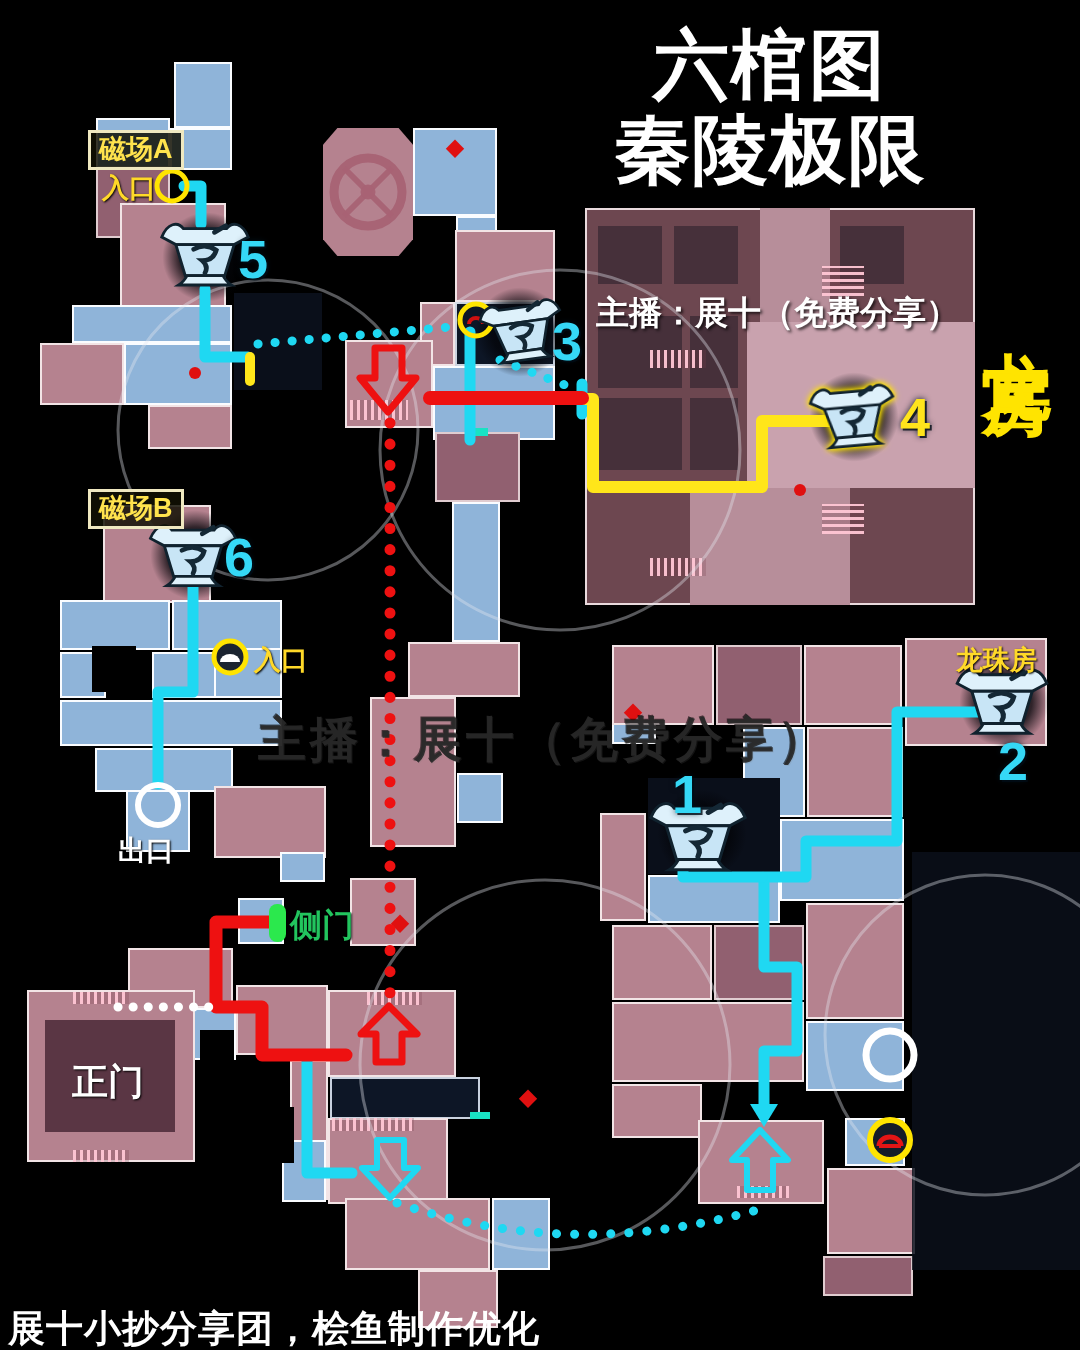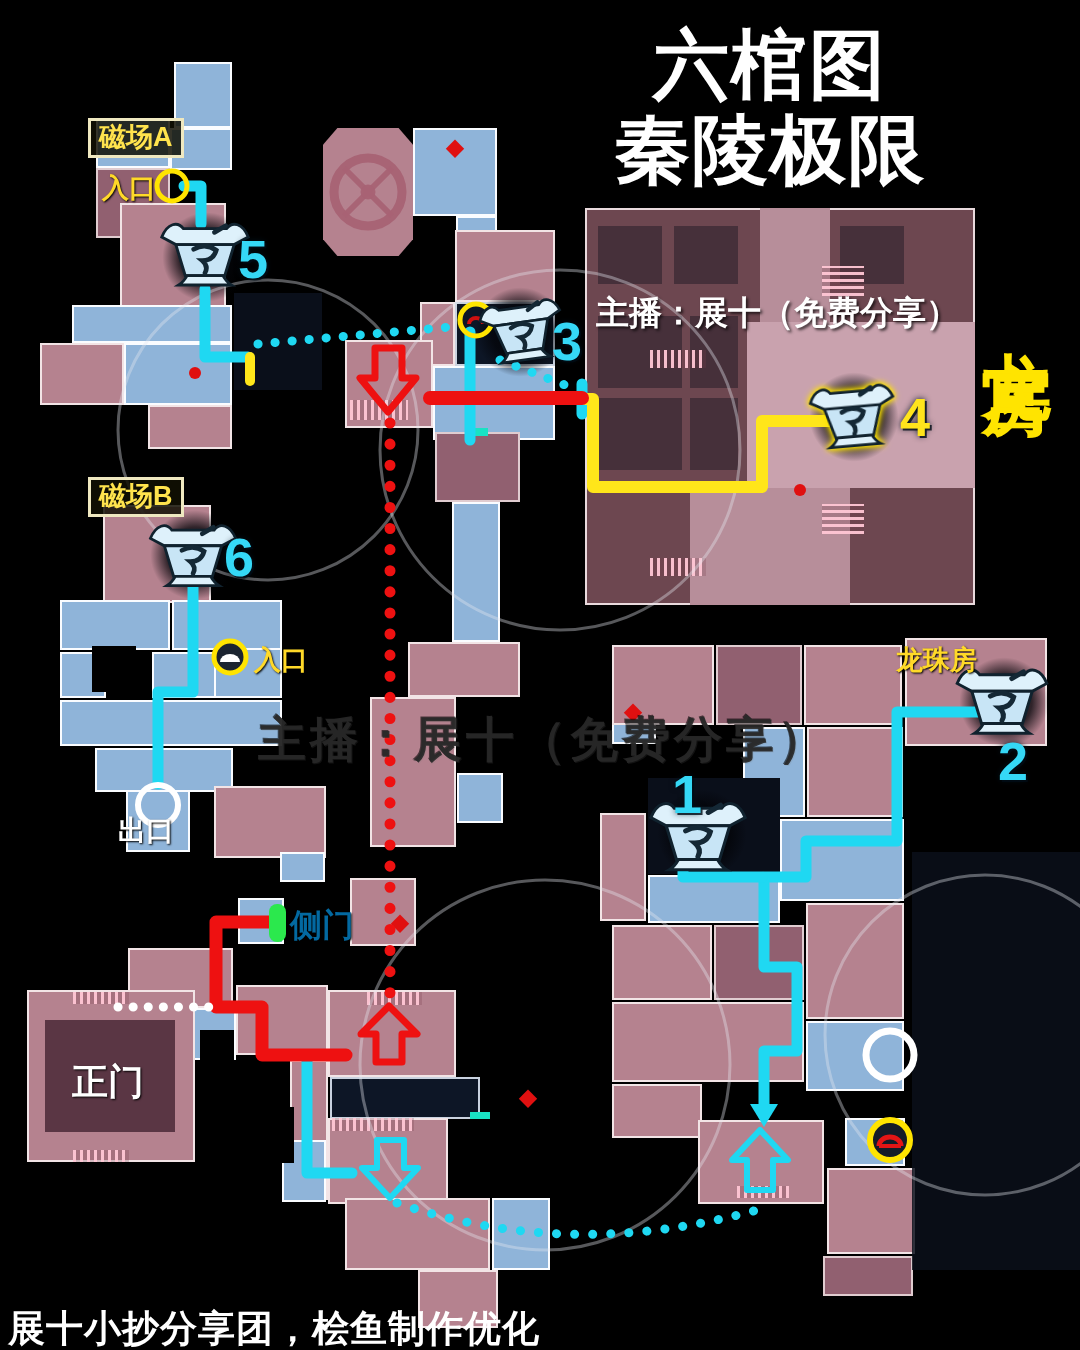--- a/index.html
+++ b/index.html
@@ -21,24 +21,24 @@
   .stv{position:absolute;background:repeating-linear-gradient(0deg,rgba(255,198,212,.95) 0 3px,rgba(120,60,75,.25) 3px 7px);}
   .spot{position:absolute;width:124px;height:124px;border-radius:50%;
         background:radial-gradient(closest-side,rgba(3,4,8,.96),rgba(3,4,8,.75) 45%,rgba(3,4,8,0) 72%);}
   svg.ovl{position:absolute;left:0;top:0;z-index:40;}
   .coffin{position:absolute;z-index:50;}
   .num{position:absolute;z-index:55;font-weight:900;font-size:54px;color:#35d8f6;
        text-shadow:0 0 6px rgba(0,20,30,.9),2px 2px 0 rgba(0,10,20,.8);}
   .num.yel{color:#ffe41c;}
   .lbl{position:absolute;z-index:60;font-weight:900;white-space:nowrap;}
   .boxlbl{border:3px solid #efe8c0;background:rgba(18,16,4,.85);color:#ffe34d;
-          font-size:27px;padding:2px 8px;line-height:1.1;}
+          font-size:27px;padding:2px 8px;line-height:1.1;margin-top:12px;}
   .yellbl{color:#ffd928;font-size:27px;text-shadow:1px 1px 2px #000;}
   .whtlbl{color:#fff;text-shadow:1px 1px 2px #000;}
-  .grnlbl{color:#0369a1;font-size:32px;text-shadow:1px 1px 2px #000;}
+  .grnlbl{color:#22c55e;font-size:32px;text-shadow:1px 1px 2px #000;}
   #title{position:absolute;left:545px;top:22px;width:450px;text-align:center;z-index:70;
          color:#fff;font-weight:900;font-size:76px;line-height:1.12;letter-spacing:2px;
          text-shadow:3px 3px 0 rgba(0,0,0,.6);}
   #streamer{position:absolute;left:596px;top:291px;z-index:70;color:#fff;font-weight:900;
             font-size:33px;text-shadow:2px 2px 3px rgba(0,0,0,.7);}
   #palace{position:absolute;left:980px;top:296px;z-index:70;color:#ffe400;font-weight:900;
           font-size:70px;line-height:1.06;writing-mode:vertical-rl;letter-spacing:6px;}
   #wmark{position:absolute;left:258px;top:708px;z-index:45;font-weight:900;font-size:48px;
          letter-spacing:4px;color:rgba(40,40,40,.92);
          text-shadow:1px 1px 0 rgba(120,120,120,.15),-1px -1px 0 rgba(0,0,0,.6);}
@@ -275,24 +275,24 @@
   <div class="num" style="left:552px;top:310px">3</div>
   <div class="num yel" style="left:900px;top:386px">4</div>
   <div class="num" style="left:224px;top:526px">6</div>
   <div class="num" style="left:672px;top:763px">1</div>
   <div class="num" style="left:998px;top:730px">2</div>
 
   <div class="lbl boxlbl" style="left:88px;top:118px">磁场A</div>
   <div class="lbl yellbl" style="left:102px;top:170px">入口</div>
   <div class="lbl boxlbl" style="left:88px;top:477px">磁场B</div>
   <div class="lbl yellbl" style="left:254px;top:642px">入口</div>
-  <div class="lbl whtlbl" style="left:118px;top:812px;font-size:28px">出口</div>
+  <div class="lbl whtlbl" style="left:118px;top:832px;font-size:28px">出口</div>
   <div class="lbl grnlbl" style="left:290px;top:904px">侧门</div>
   <div class="lbl whtlbl" style="left:72px;top:1058px;font-size:36px">正门</div>
-  <div class="lbl yellbl" style="left:896px;top:642px">龙珠房</div>
+  <div class="lbl yellbl" style="left:956px;top:642px">龙珠房</div>
 
   <div id="title">
     <div>六棺图</div>
     <div>秦陵极限</div>
   </div>
   <div id="streamer">主播：展十（免费分享）</div>
   <div id="palace">龙宫房</div>
   <div id="wmark">主播：展十（免费分享）</div>
   <div id="footer">展十小抄分享团，桧鱼制作优化</div>
 </div>

